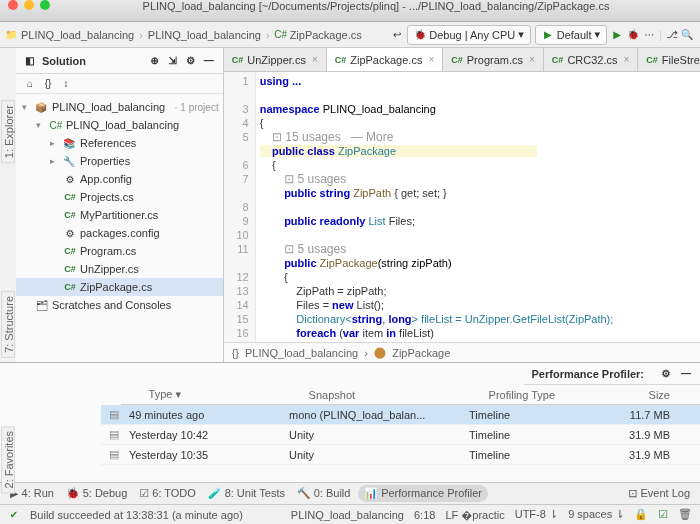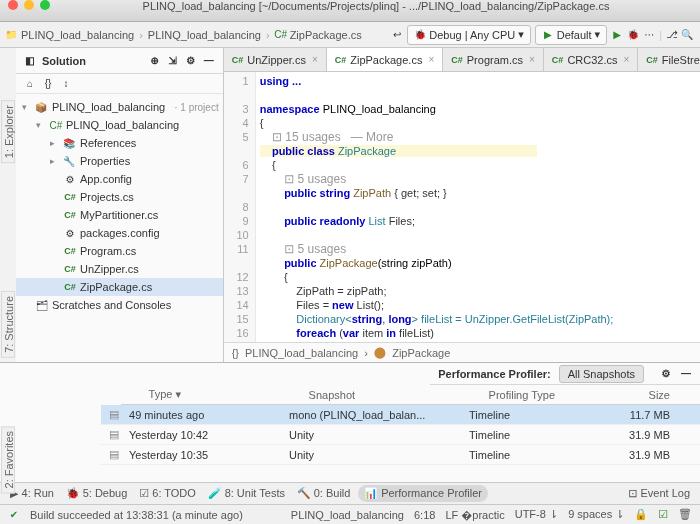--- a/index.html
+++ b/index.html
@@ -261,21 +261,20 @@
         <span style="color:#c78a3a">⬤</span>
         <span>ZipPackage</span>
     </div>
 
   </div>
 </div>
 
 <div class="profiler">
   <div class="pf-hdr">
     <span>Performance Profiler:</span>
-    <span class="pf-tab">All Snapshots</span>
     <span style="flex:1"></span>
     <span class="icn">⚙</span>
     <span class="icn">—</span>
   </div>
   <div class="pf-cols">
     <div style="width:20px"></div>
     <div class="c1">Type ▾</div>
     <div class="c2">Snapshot</div>
     <div class="c3">Profiling Type</div>
     <div class="c4">Size</div>

